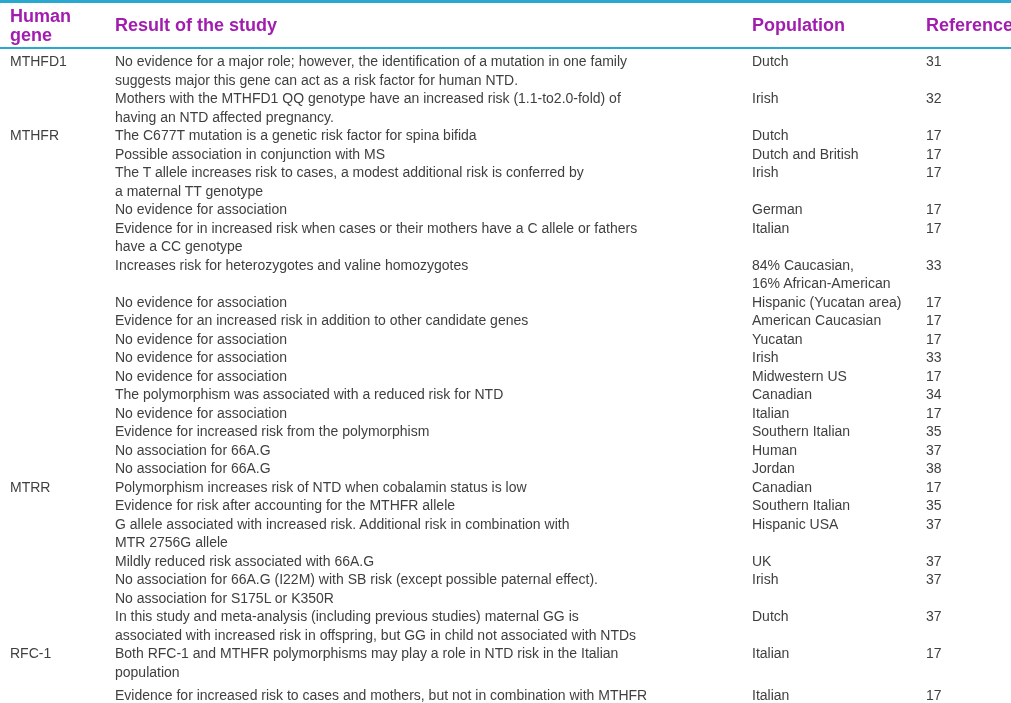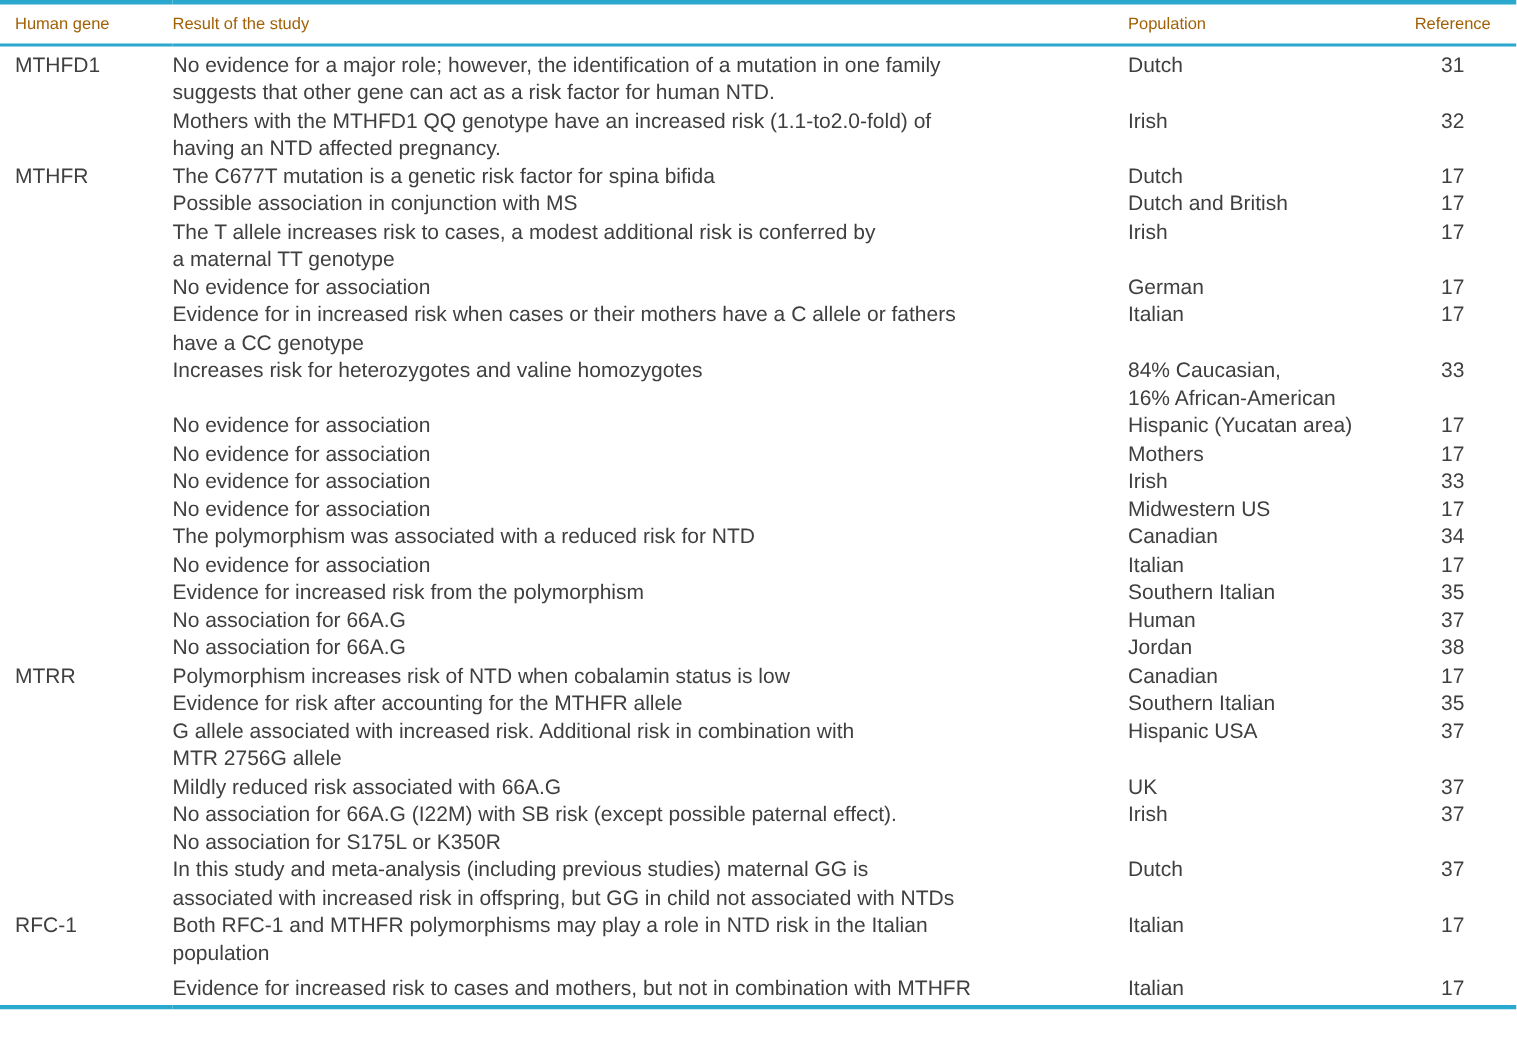--- a/index.html
+++ b/index.html
@@ -20,28 +20,28 @@
     line-height: 18.5px;
     color: #3f3f3f;
   }
   col.c-gene { width: 115px; }
   col.c-result { width: 637px; }
   col.c-population { width: 174px; }
   col.c-reference { width: 85px; }
 
   thead th {
     text-align: left;
-    font-weight: normal;
-    color: #a16207;
+    font-weight: bold;
+    color: #a21caf;
     border-bottom: 2px solid var(--rule);
     padding: 4px 0 3px 0;
-    font-size: 11px;
+    font-size: 18px;
   }
   th.gene, td.gene { padding-left: 10px; }
-  th.reference, td.reference { text-align: center; padding-left: 0; }
+  th.reference, td.reference { padding-left: 0; }
 
   tbody td {
     vertical-align: top;
     padding: 0;
     white-space: pre-line;
   }
   tbody tr:first-child td { padding-top: 3px; }
   tbody tr:last-child td { padding-top: 5px; padding-bottom: 2px; }
   td.gene { white-space: nowrap; }
 </style>
@@ -60,21 +60,21 @@
       <th class="gene">Human gene</th>
       <th class="result">Result of the study</th>
       <th class="population">Population</th>
       <th class="reference">Reference</th>
     </tr>
   </thead>
   <tbody>
   <tr>
     <td class="gene">MTHFD1</td>
     <td class="result">No evidence for a major role; however, the identification of a mutation in one family
-suggests that other gene can act as a risk factor for human NTD.</td>
+suggests major this gene can act as a risk factor for human NTD.</td>
     <td class="population">Dutch</td>
     <td class="reference">31</td>
   </tr>
 
   <tr>
     <td class="gene"></td>
     <td class="result">Mothers with the MTHFD1 QQ genotype have an increased risk (1.1-to2.0-fold) of
 having an NTD affected pregnancy.</td>
     <td class="population">Irish</td>
     <td class="reference">32</td>
@@ -125,25 +125,31 @@
     <td class="reference">33</td>
   </tr>
 
   <tr>
     <td class="gene"></td>
     <td class="result">No evidence for association</td>
     <td class="population">Hispanic (Yucatan area)</td>
     <td class="reference">17</td>
   </tr>
 
-
-  <tr>
-    <td class="gene"></td>
-    <td class="result">No evidence for association</td>
-    <td class="population">Mothers</td>
+  <tr>
+    <td class="gene"></td>
+    <td class="result">Evidence for an increased risk in addition to other candidate genes</td>
+    <td class="population">American Caucasian</td>
+    <td class="reference">17</td>
+  </tr>
+
+  <tr>
+    <td class="gene"></td>
+    <td class="result">No evidence for association</td>
+    <td class="population">Yucatan</td>
     <td class="reference">17</td>
   </tr>
 
 
   <tr>
     <td class="gene"></td>
     <td class="result">No evidence for association</td>
     <td class="population">Irish</td>
     <td class="reference">33</td>
   </tr>

